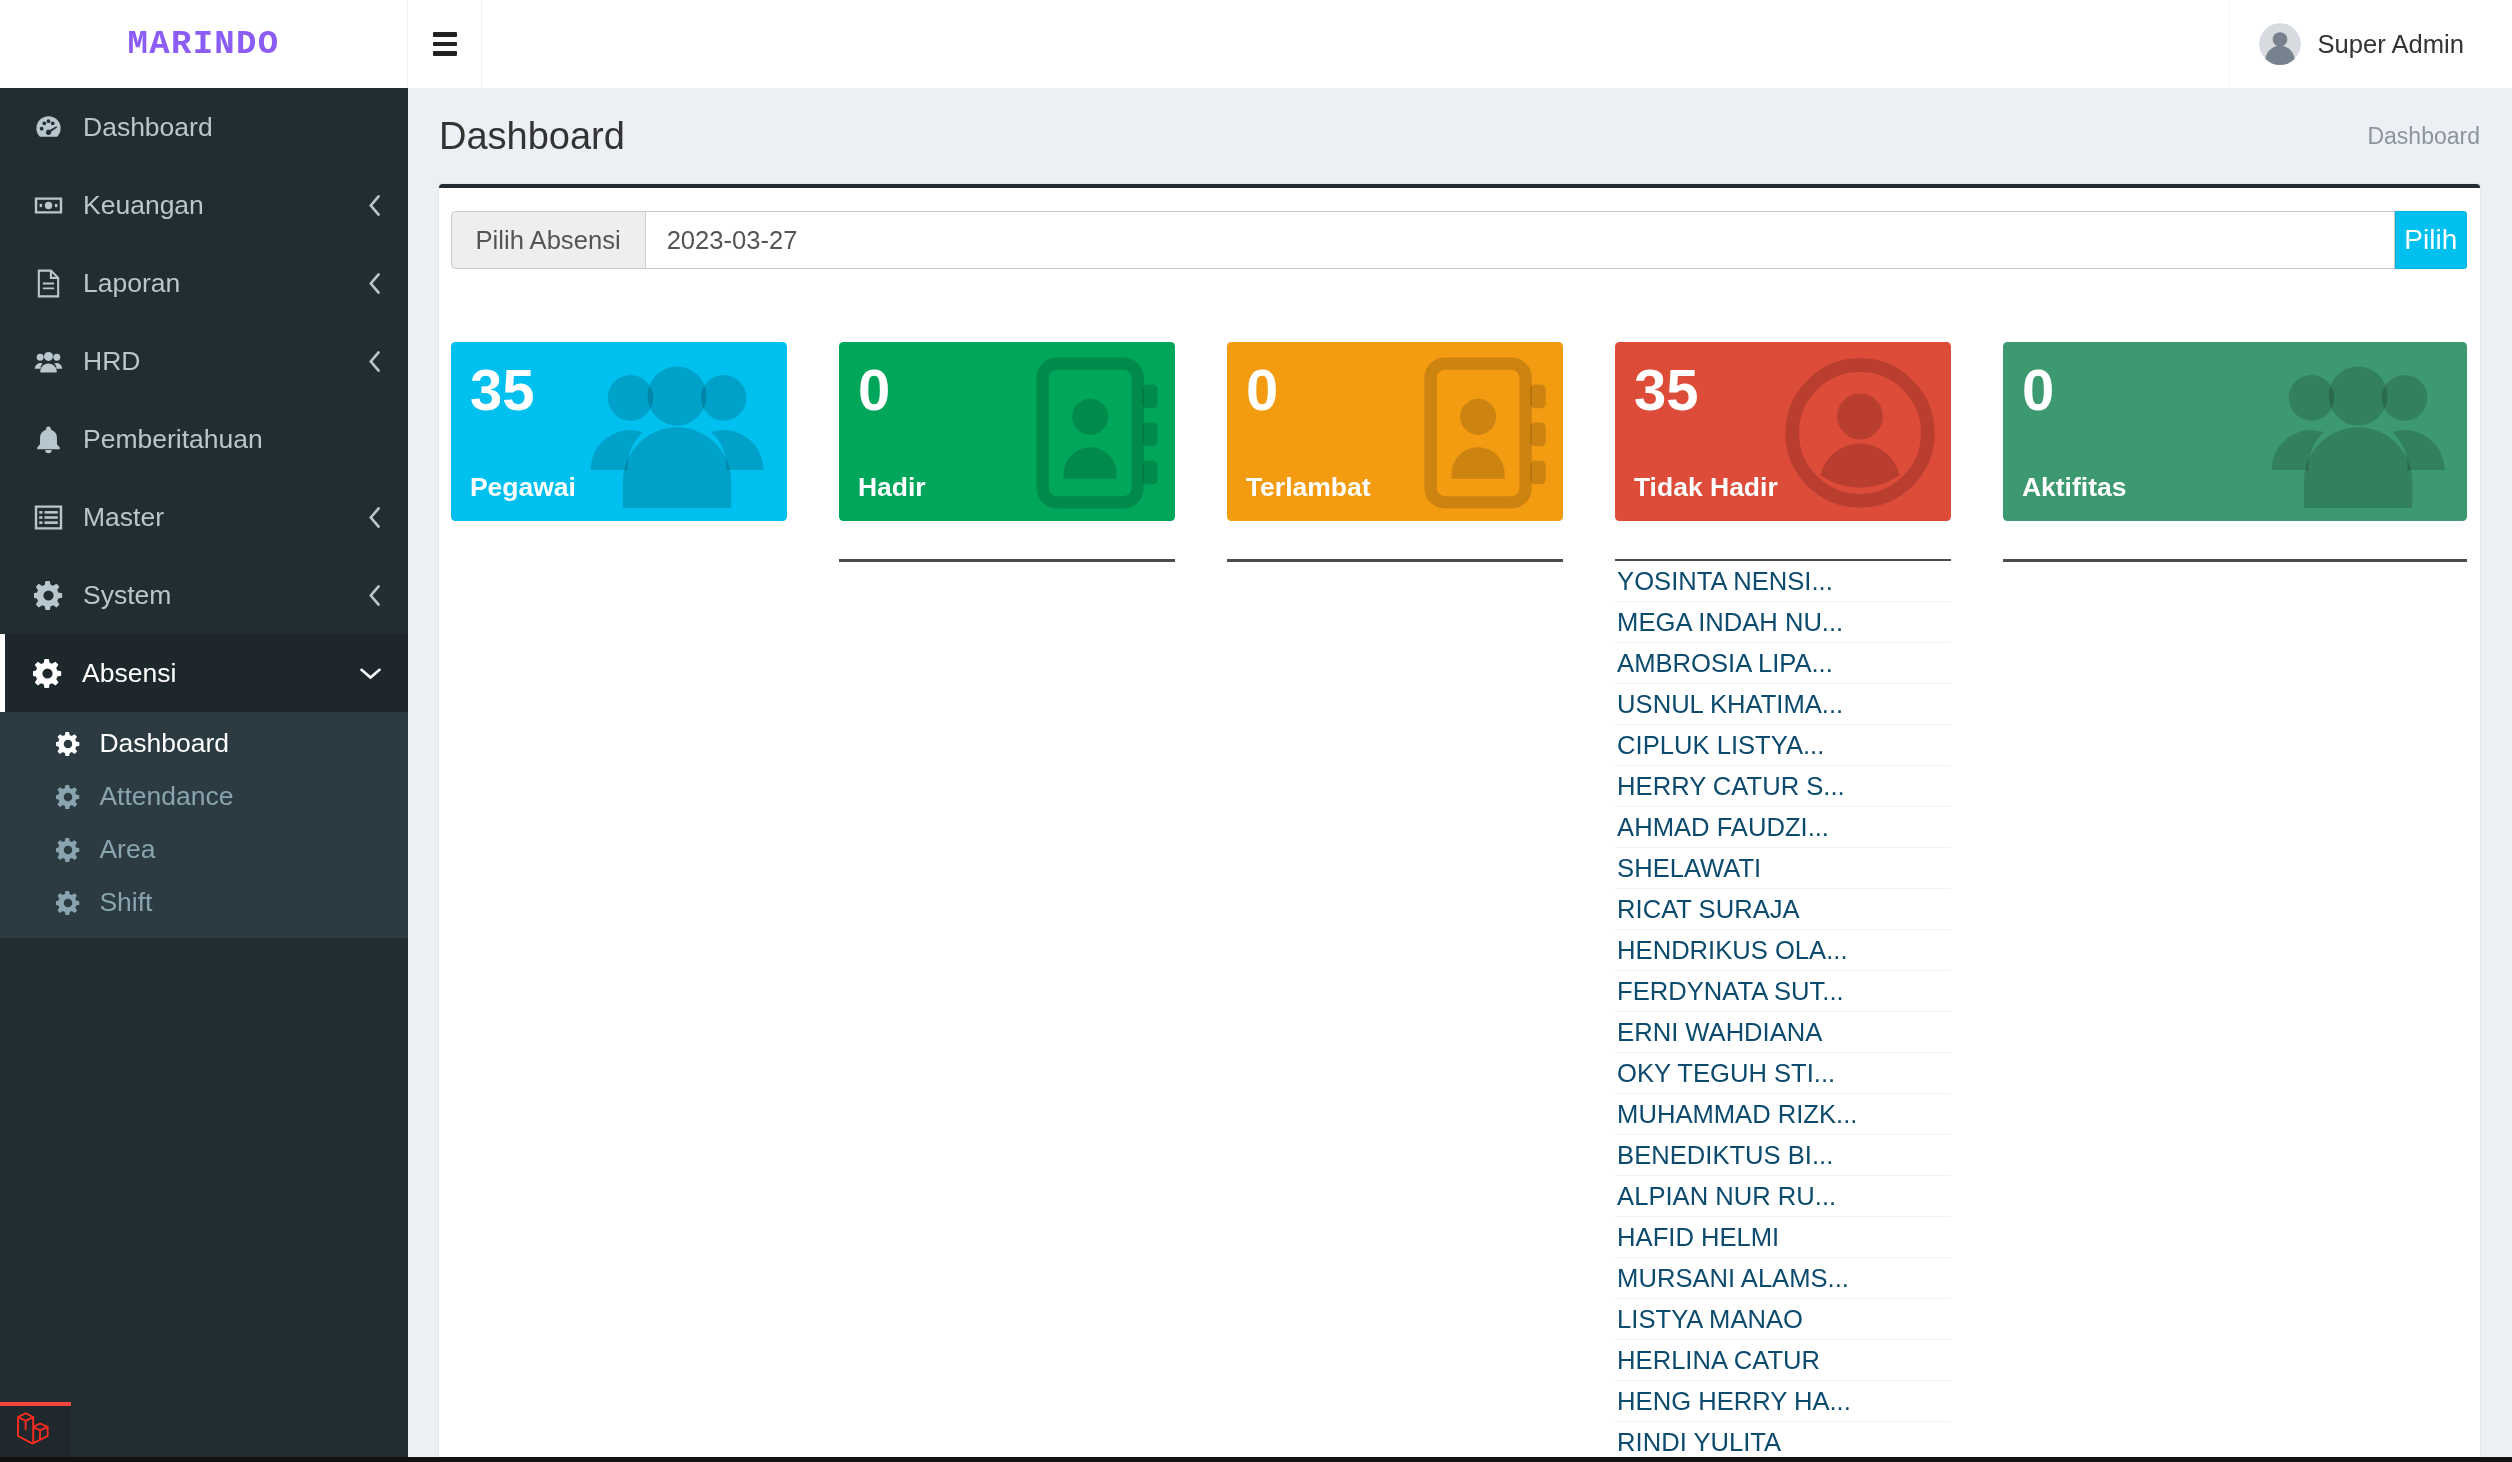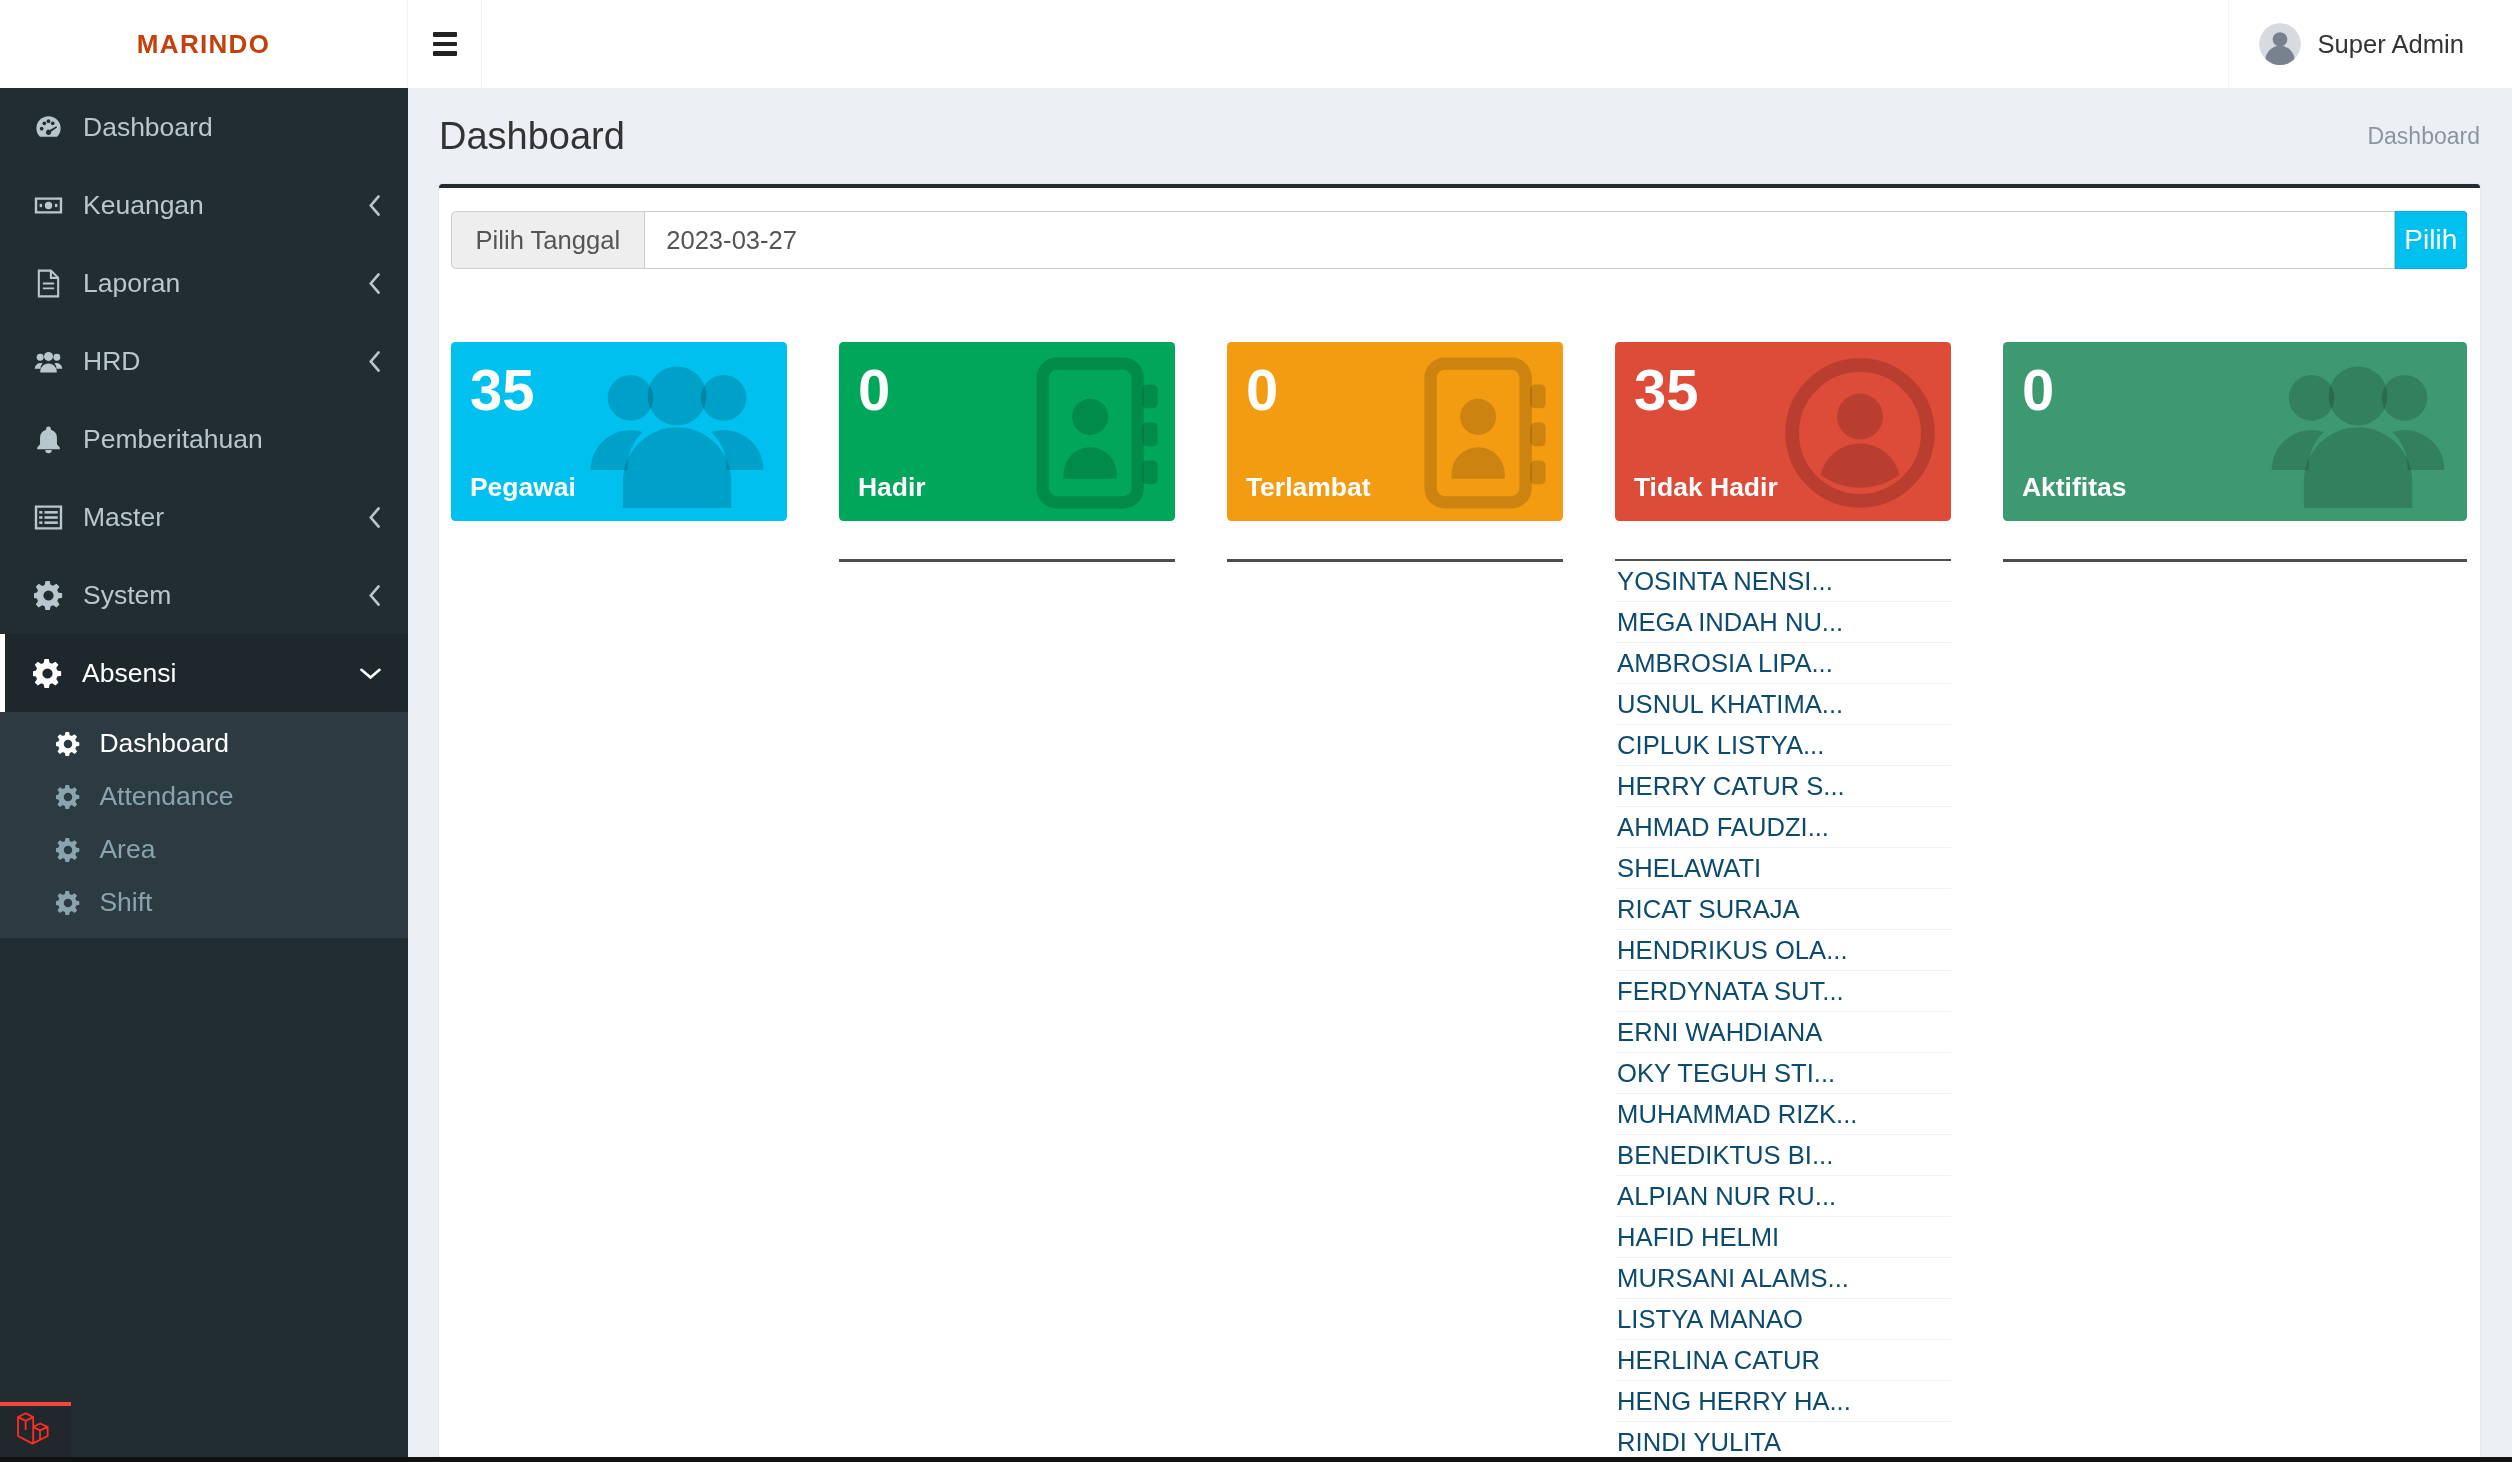--- a/index.html
+++ b/index.html
@@ -5,21 +5,21 @@
   * { box-sizing: border-box; margin: 0; padding: 0; }
   html, body { width: 2512px; height: 1463px; overflow: hidden; }
   body {
     font-family: "Liberation Sans", sans-serif;
     background: var(--content-bg, #ecf0f5);
     position: relative;
     color: #333;
   }
   
   .navbar { position: absolute; top: 0; left: 0; right: 0; height: 88px; background: #fff; display: flex; align-items: stretch; z-index: 5; }
-  .logo { width: 408px; display: flex; align-items: center; justify-content: center; font-size: 26px; font-weight: bold; letter-spacing: 1.3px; color: #c2410c; border-right: 0.9px solid #f1f1f1; cursor: pointer; }
+  .logo { width: 408px; display: flex; align-items: center; justify-content: center; font-size: 34px; font-weight: bold; letter-spacing: 1.3px; color: #8b5cf6; border-right: 0.9px solid #f1f1f1; cursor: pointer; font-family: Liberation Mono, monospace; }
   .hamburger { width: 74px; display: flex; flex-direction: column; align-items: center; justify-content: center; gap: 5.3px; border-right: 0.9px solid #f1f1f1; cursor: pointer; }
   .hamburger .bar { width: 24px; height: 4.4px; background: #222; border-radius: 0.9px; }
   .nav-user { margin-left: auto; display: flex; align-items: center; gap: 16px; padding: 0 48px 0 30px; border-left: 0.9px solid #f4f4f4; cursor: pointer; }
   .avatar { width: 42px; height: 42px; border-radius: 50%; overflow: hidden; flex: 0 0 auto; }
   .user-name { font-size: 25.6px; color: #333; }
 
   
   .sidebar { position: absolute; top: 88px; left: 0; bottom: 0; width: 408px; background: var(--sidebar-bg, #222d32); z-index: 4; }
   .menu { list-style: none; }
   .menu-item { height: 78px; display: flex; align-items: center; padding: 0 26.5px 0 34px; color: var(--sidebar-text, #b8c7ce); font-size: 26.5px; cursor: pointer; }
@@ -261,21 +261,21 @@
 </aside>
 
 <main class="content">
   <div class="content-header">
     <h1 class="page-title">Dashboard</h1>
     <span class="breadcrumb">Dashboard</span>
   </div>
 
   <section class="box">
     <div class="input-group">
-      <span class="addon">Pilih Tanggal</span>
+      <span class="addon">Pilih Absensi</span>
       <input class="date-input" type="text" value="2023-03-27" style="">
       <button class="pilih-btn" style="background: rgb(0, 192, 239);">Pilih</button>
     </div>
 
     <div class="grid stats-row">
 
         <div class="small-box" style="background: rgb(0, 192, 239); --bg: #00c0ef;">
           <div class="sb-value">35</div>
           <div class="sb-label">Pegawai</div>
           <div class="sb-icon"><svg viewBox="0 0 200 162" fill="currentColor">

